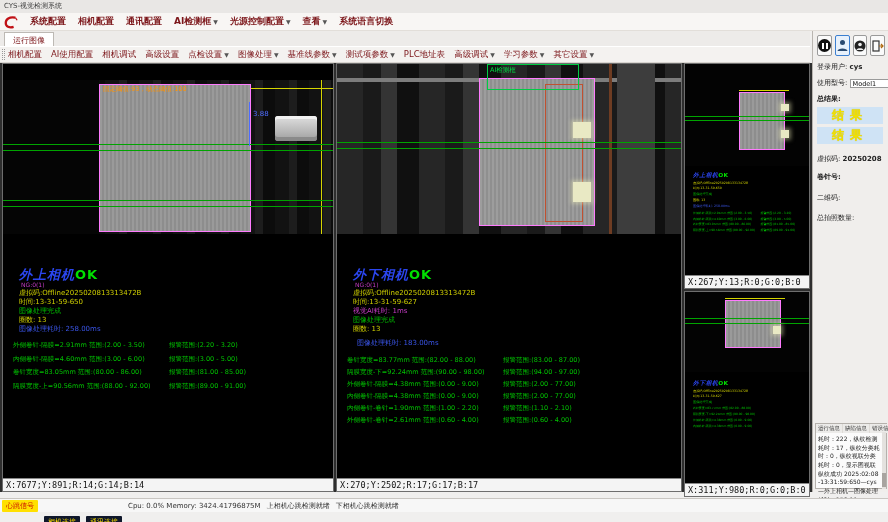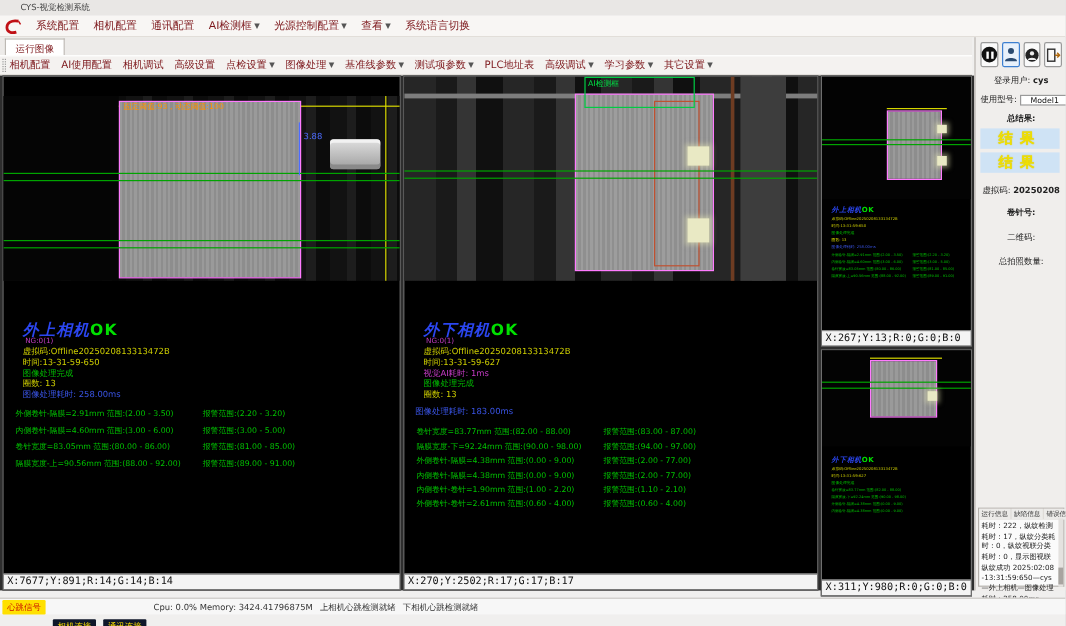--- a/index.html
+++ b/index.html
@@ -3,25 +3,25 @@
 <meta charset="utf-8">
 <style>
   * { margin:0; padding:0; box-sizing:border-box; }
   html,body { width:888px; height:522px; background:#ffffff; overflow:hidden;
               font-family:"DejaVu Sans", sans-serif; }
   .abs { position:absolute; }
   #window { position:relative; width:888px; height:522px; background:#f0efee; }
 
   
   #titlebar { left:0; top:0; width:888px; height:13px; background:#e9e7e5;
-              font-size:7px; color:#444; line-height:13px; padding-left:17px; }
+              font-size:7px; color:#444; line-height:13px; padding-left:4px; }
   #menubar { left:0; top:13px; width:888px; height:18px; background:#f8f6f4;
              display:flex; align-items:center; gap:12px; padding-left:4px;
              border-bottom:1px solid #e2ded9; }
-  .menu-item { font-size:9px; color:#7c161a; cursor:default; display:flex; align-items:center; gap:2px;}
+  .menu-item { font-size:9px; color:#7c161a; cursor:default; display:flex; align-items:center; gap:2px;font-weight:bold;}
   .arrow { font-size:6px; color:#555; }
   #logo { width:14px; height:14px; }
   #tabrow { left:0; top:31px; width:810px; height:15px; background:#edebe9; }
   .tab { position:absolute; left:4px; top:1px; height:14px; background:#ffffff;
          border:1px solid #bdb9b4; border-bottom:none; font-size:8px; color:#7c161a;
          padding:2px 8px 0 8px; }
   #toolbar { left:0; top:46px; width:810px; height:17px; background:#f4f2f0;
              border-top:1px solid #ffffff; border-bottom:1px solid #d8d4cf;
              display:flex; align-items:center; gap:9px; padding-left:8px; }
   .tool-item { font-size:8.5px; color:#7c161a; white-space:nowrap; display:flex; align-items:center; gap:2px;}
@@ -97,21 +97,21 @@
 
   
   #side { left:812px; top:31px; width:76px; height:461px; background:#f0eeec; border-left:1px solid #b9b5b0; padding:4px 3px 0 4px; }
   #btn-row { display:flex; gap:3px; align-items:center; }
   .sq-btn { width:17px; height:21px; background:#fafafa; border:1px solid #9a9a9a; border-radius:2px;
             display:flex; align-items:center; justify-content:center; }
   .sq-btn.sel { border:1px solid #3c7fd0; background:#e8f1fb; }
   .pause-circle { width:13px; height:13px; background:#111; border-radius:50%; position:relative; }
   .pause-circle span { position:absolute; top:3.5px; width:2px; height:6px; background:#fff; }
   .pause-circle span:first-child { left:4px; } .pause-circle span:last-child { left:7.5px; }
-  .side-label { font-size:7px; color:#222; margin-top:6px; white-space:nowrap;text-align:center; }
+  .side-label { font-size:7px; color:#222; margin-top:6px; white-space:nowrap; }
   .side-label b { font-weight:bold; }
   .side-input { width:40px; height:9px; background:#fff; border:1px solid #9a9a9a; font-size:6.5px;
                 color:#111; display:inline-block; vertical-align:middle; padding-left:2px; }
   .result-box { width:66px; height:17px; background:#cfe3f5; margin-top:3px; text-align:center;
                 font-size:12px; font-weight:bold; color:#f0e000; letter-spacing:6px; line-height:17px;
                 text-shadow:0 0 1px #c8b400; }
   #info-block { position:absolute; left:2px; top:392px; width:72px; height:66px; background:#fbfbfb;
                 border:1px solid #b5b1ac; }
   #info-tabs { display:flex; gap:1px; background:#dedbd7; }
   .info-tab { font-size:5.5px; color:#333; background:#ecebe9; padding:1px 2px; white-space:nowrap; }
@@ -287,21 +287,21 @@
 
       <div class="ov-title" style="left:16px; top:202px;">
         <span>外下相机</span><span class="ov-ok">OK</span>
       </div>
       <div class="ov-ng" style="left:18px; top:217px;">NG:0(1)</div>
       <div class="ov-y" style="left:16px; top:224px;">虚拟码:Offline2025020813313472B</div>
       <div class="ov-y" style="left:16px; top:233px;">时间:13-31-59-627</div>
       <div class="ov-m" style="left:16px; top:242px;">视觉AI耗时: 1ms</div>
       <div class="ov-g" style="left:16px; top:251px;">图像处理完成</div>
       <div class="ov-y" style="left:16px; top:260px;">圈数: 13</div>
-      <div class="ov-b" style="left:9px; top:274px;text-align:center;">图像处理耗时: 183.00ms</div>
+      <div class="ov-b" style="left:20px; top:274px;text-align:center;">图像处理耗时: 183.00ms</div>
 
       <div class="meas-row" style="top:292px;">
         <span class="meas-text">卷针宽度=83.77mm 范围:(82.00 - 88.00)</span>
         <span class="alarm-text">报警范围:(83.00 - 87.00)</span>
       </div>
       <div class="meas-row" style="top:304px;">
         <span class="meas-text">隔膜宽度-下=92.24mm 范围:(90.00 - 98.00)</span>
         <span class="alarm-text">报警范围:(94.00 - 97.00)</span>
       </div>
       <div class="meas-row" style="top:316px;">

